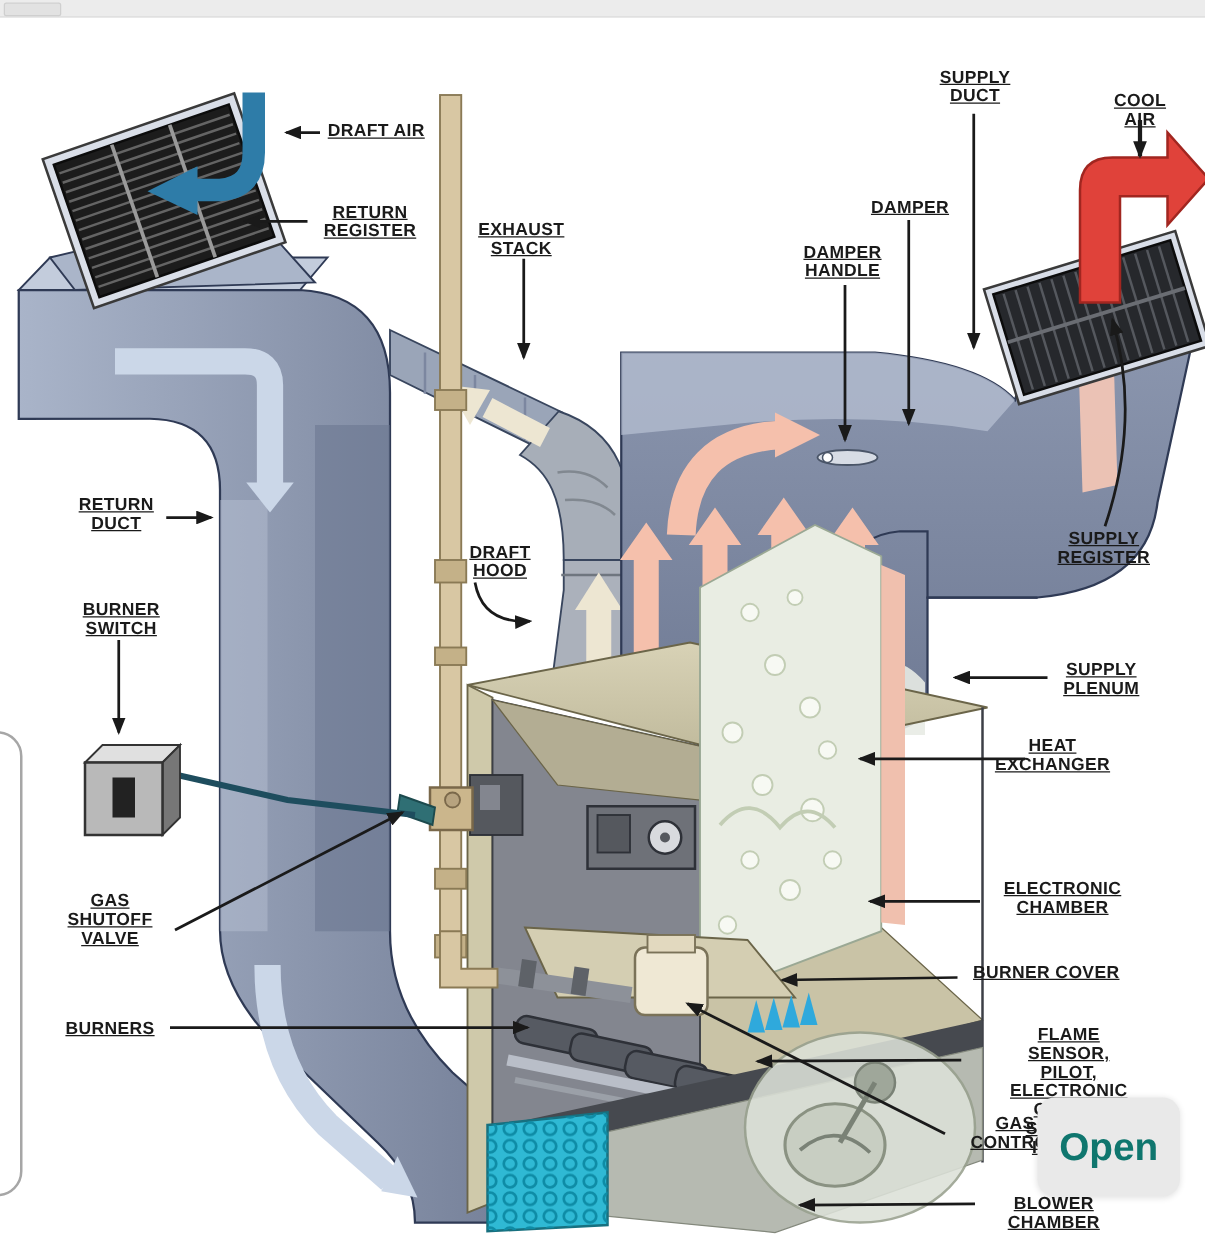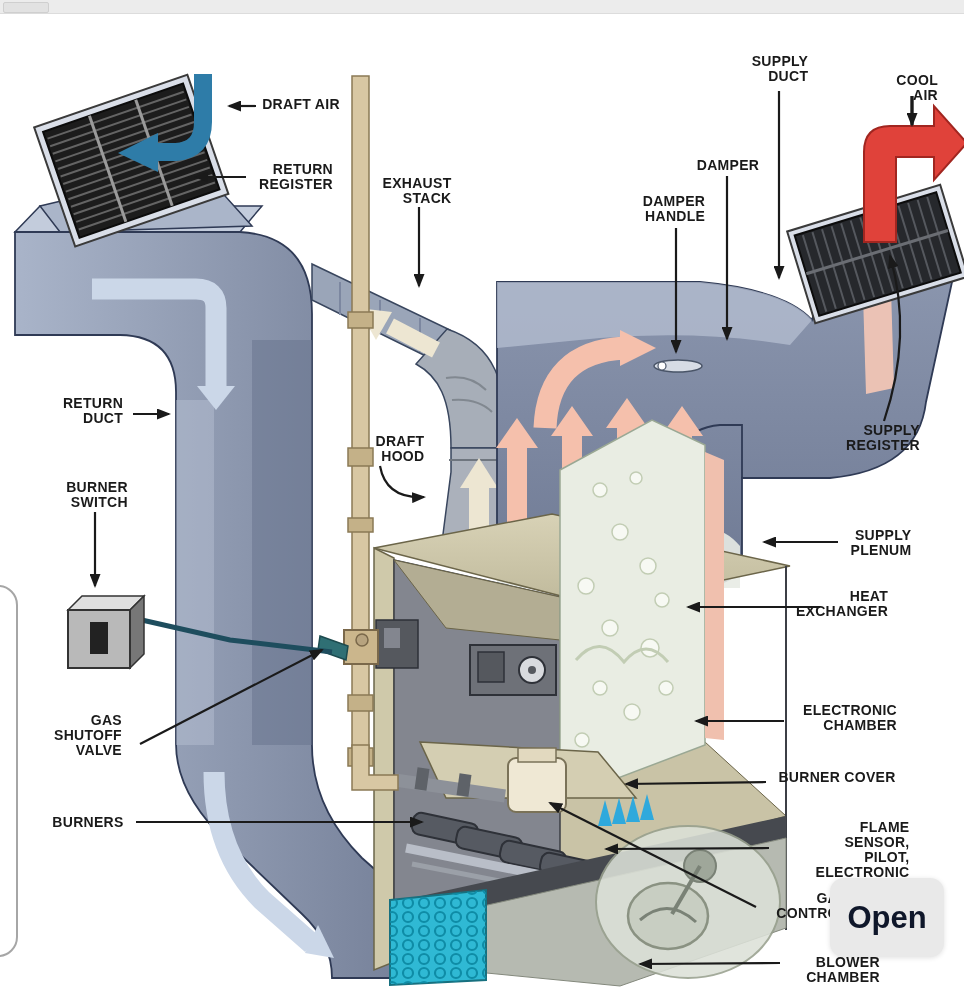--- a/index.html
+++ b/index.html
@@ -5,26 +5,26 @@
   html,body{margin:0;padding:0;background:#fff;}
   #stage{position:relative;width:964px;height:1000px;overflow:hidden;background:#fff;
          font-family:"Liberation Sans",sans-serif;}
   #topbar{position:absolute;left:0;top:0;width:964px;height:13px;background:#ececec;
           border-bottom:1px solid #dcdcdc;z-index:7;}
   #topbar .tab{position:absolute;left:3px;top:2px;width:44px;height:9px;background:#e2e2e2;
           border:1px solid #cfcfcf;border-radius:2px;}
   #illo{position:absolute;left:0;top:0;z-index:1;}
   .lbl{position:absolute;transform:translateX(-50%);font-weight:700;font-size:14px;
        line-height:15px;letter-spacing:.3px;color:#1a1a1a;white-space:pre-line;
-       text-align:right;z-index:3;}
+       text-align:center;z-index:3;text-decoration:underline;}
   #left-peek{position:absolute;left:-24px;top:585px;width:38px;height:368px;background:#fff;
        border:2px solid #a6a6a6;border-radius:20px;z-index:5;}
   #open-btn{position:absolute;left:830px;top:878px;width:114px;height:79px;background:#e9e9e9;
        border:none;border-radius:14px;display:flex;align-items:center;justify-content:center;
-       font-family:"Liberation Sans",sans-serif;font-weight:700;font-size:31px;color:#0f172a;
+       font-family:"Liberation Sans",sans-serif;font-weight:700;font-size:31px;color:#0f766e;
        z-index:6;box-shadow:0 1px 5px rgba(0,0,0,.12);cursor:pointer;text-align:right;}
 </style>
 </head>
 <body>
 
 <div id="stage">
 
   <svg id="illo" width="964" height="1000" viewBox="0 0 964 1000">
     <defs>
       <marker id="ah" markerUnits="userSpaceOnUse" markerWidth="14" markerHeight="11" refX="12" refY="5.5" orient="auto">

